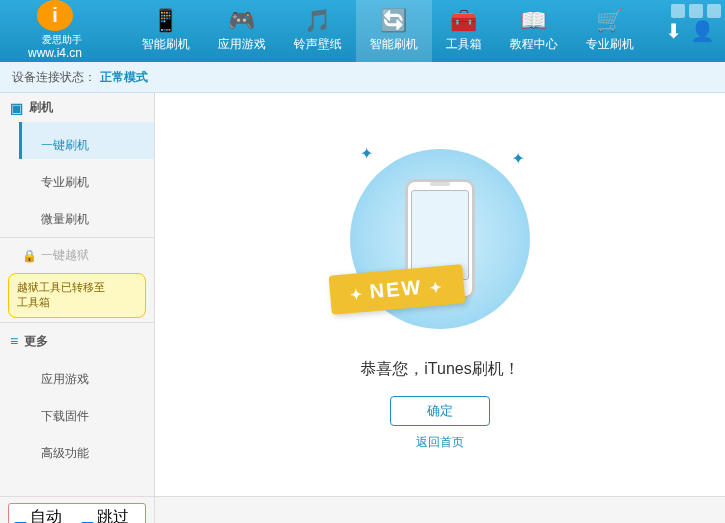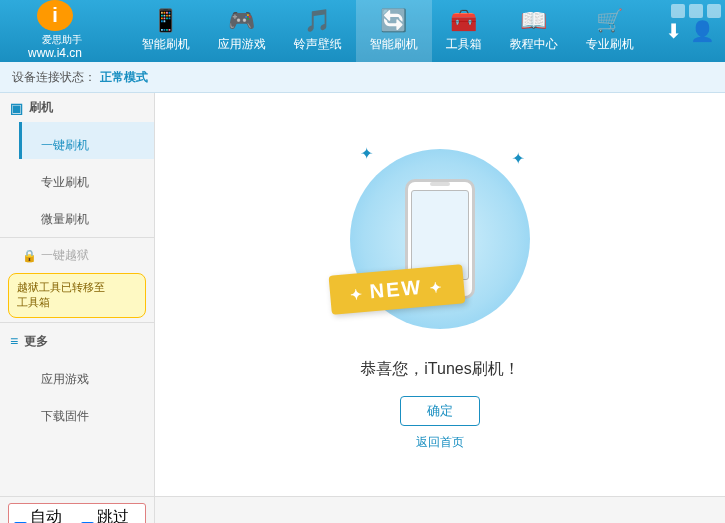--- a/index.html
+++ b/index.html
@@ -256,21 +256,21 @@
       font-size: 14px;
     }
 
     .success-text {
       font-size: 16px;
       color: #333;
       margin-bottom: 16px;
     }
 
     .confirm-btn {
-      width: 80px;
+      width: 100px;
       height: 30px;
       border: 1px solid #1a8fc1;
       color: #1a8fc1;
       background: white;
       border-radius: 4px;
       cursor: pointer;
       font-size: 13px;
       margin-bottom: 8px;
     }
 
@@ -405,20 +405,23 @@
     <div class="sidebar-divider"></div>
     <div class="sidebar-section-header">
       <span class="sidebar-section-icon">≡</span>
       <span>更多</span>
     </div>
     <div class="sidebar-item">
       <span>应用游戏</span>
     </div>
     <div class="sidebar-item">
       <span>下载固件</span>
+    </div>
+    <div class="sidebar-item">
+      <span>高级功能</span>
     </div>
   </div>
 
   <div class="content-area">
     <div class="phone-illustration">
       <div class="phone-circle-bg">
         <div class="phone-body">
           <div class="phone-speaker"></div>
           <div class="phone-screen"></div>
           <div class="phone-home"></div>

